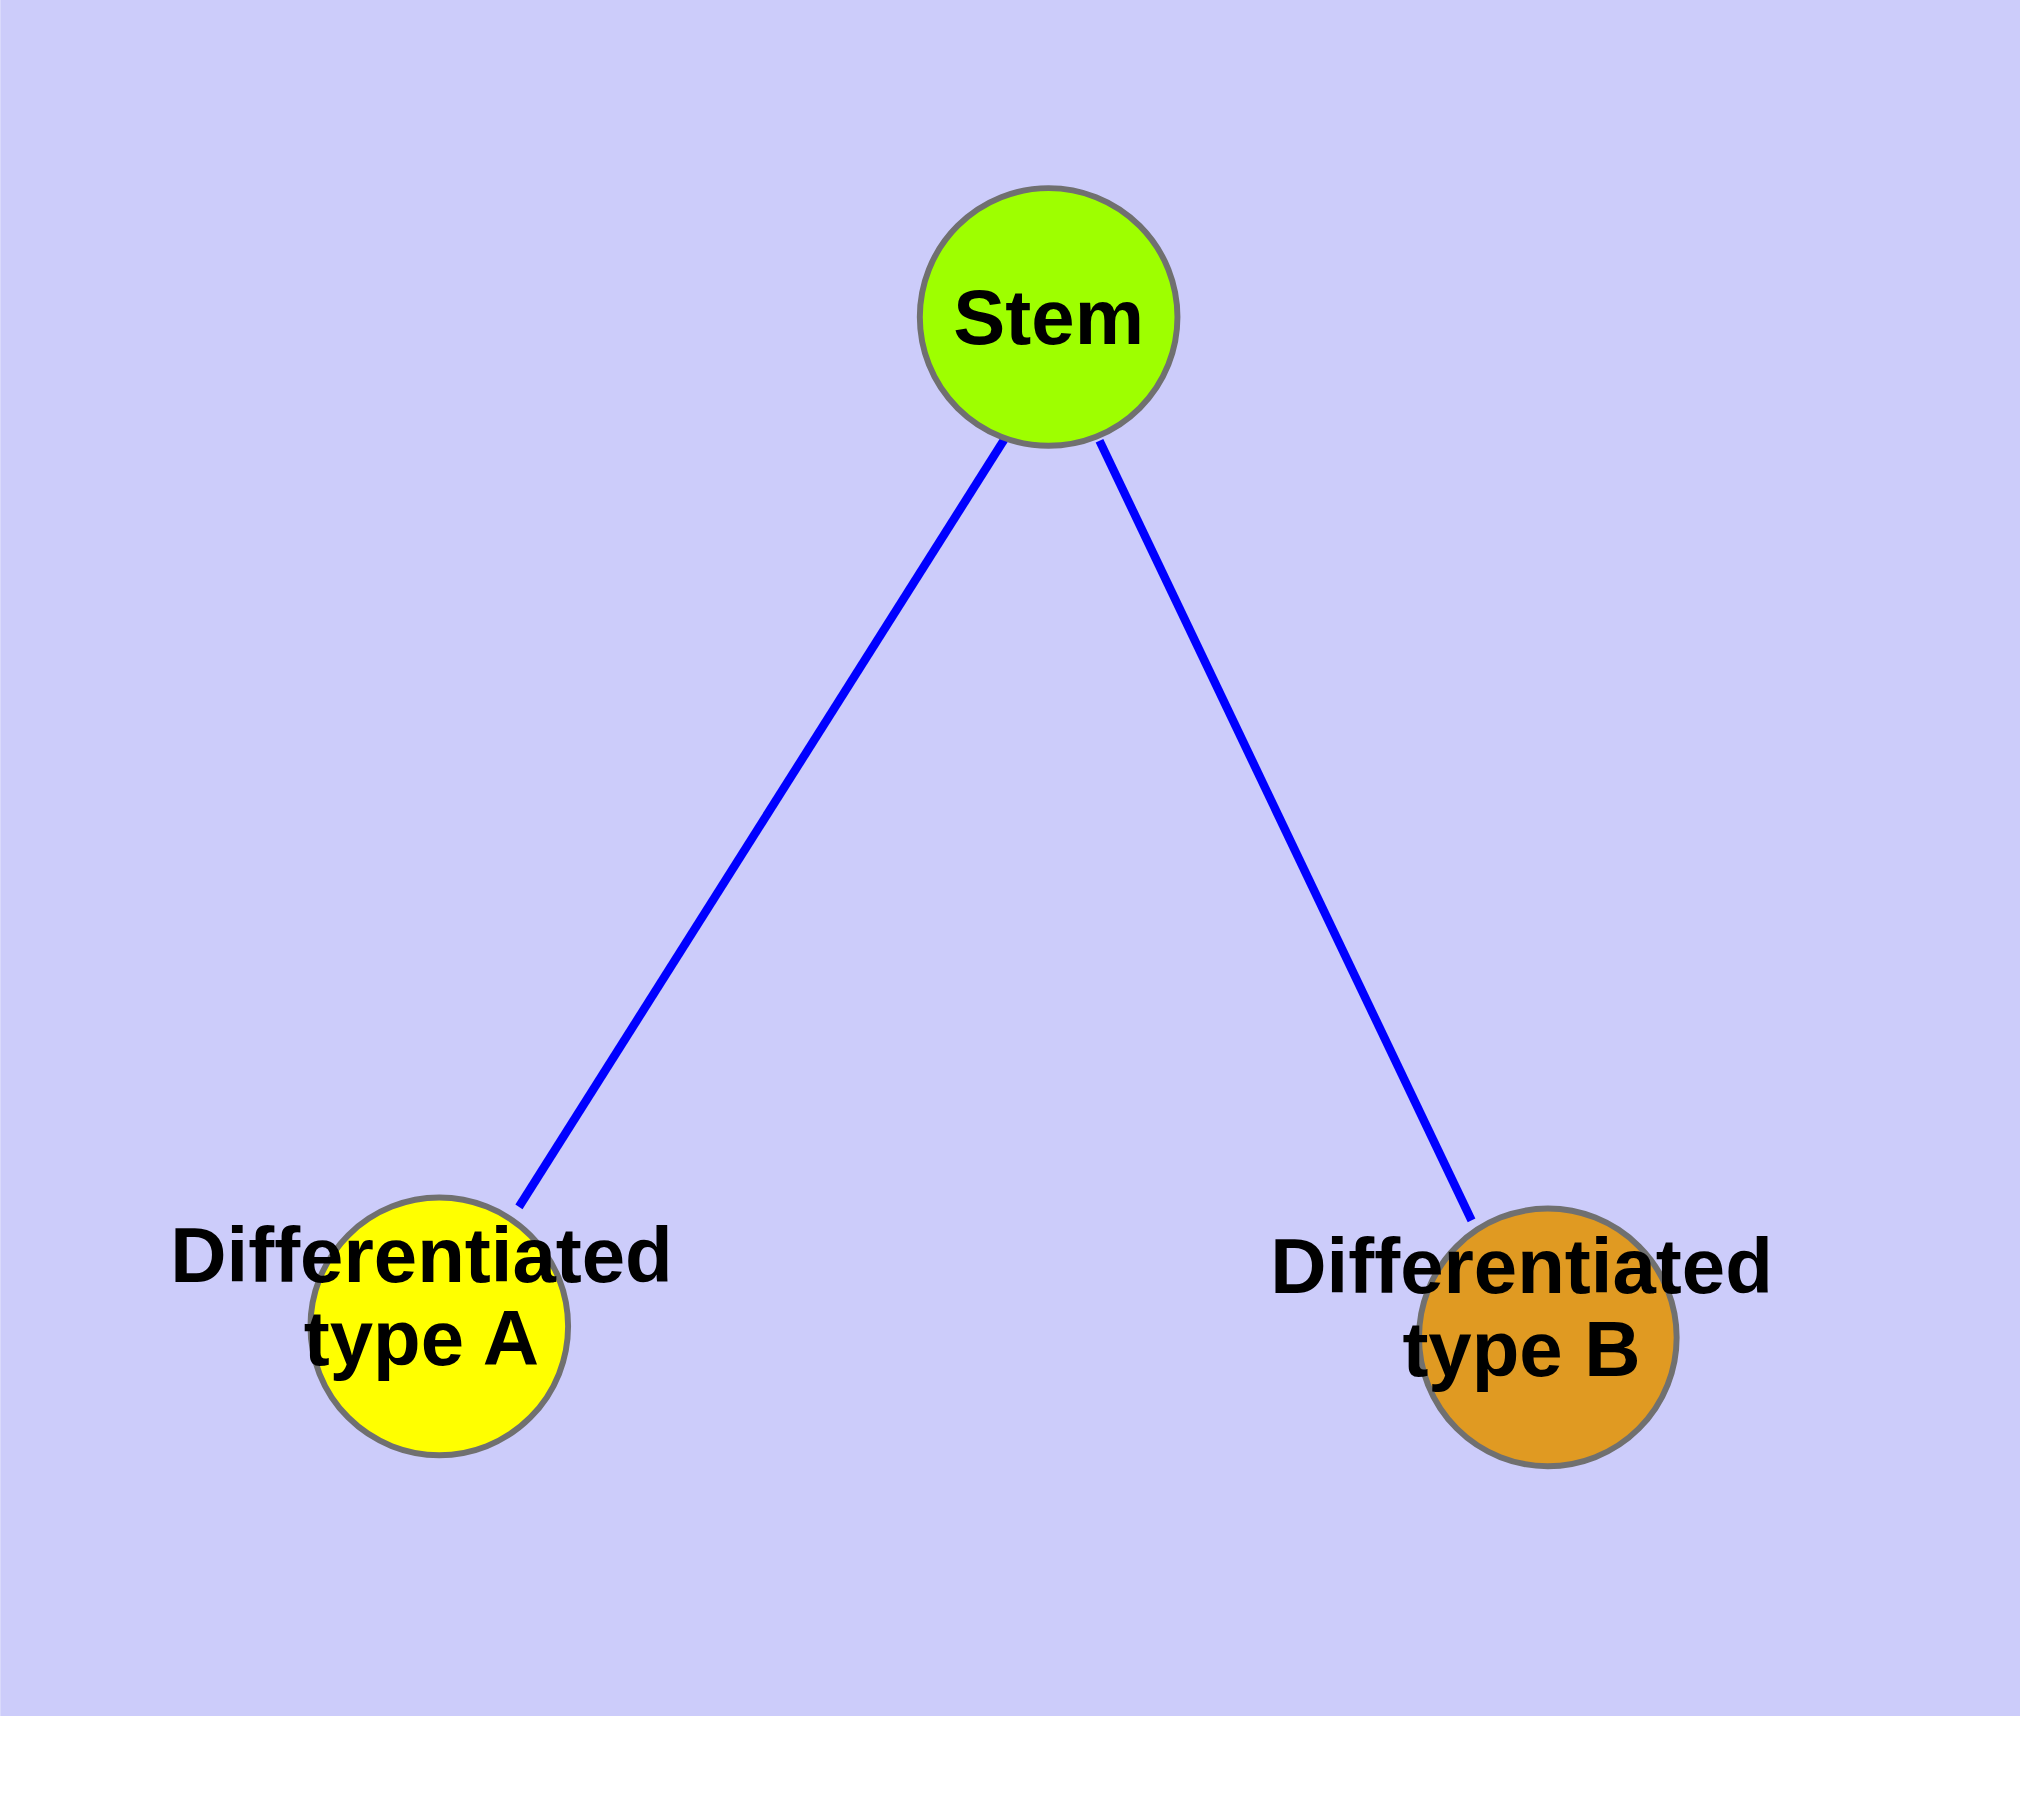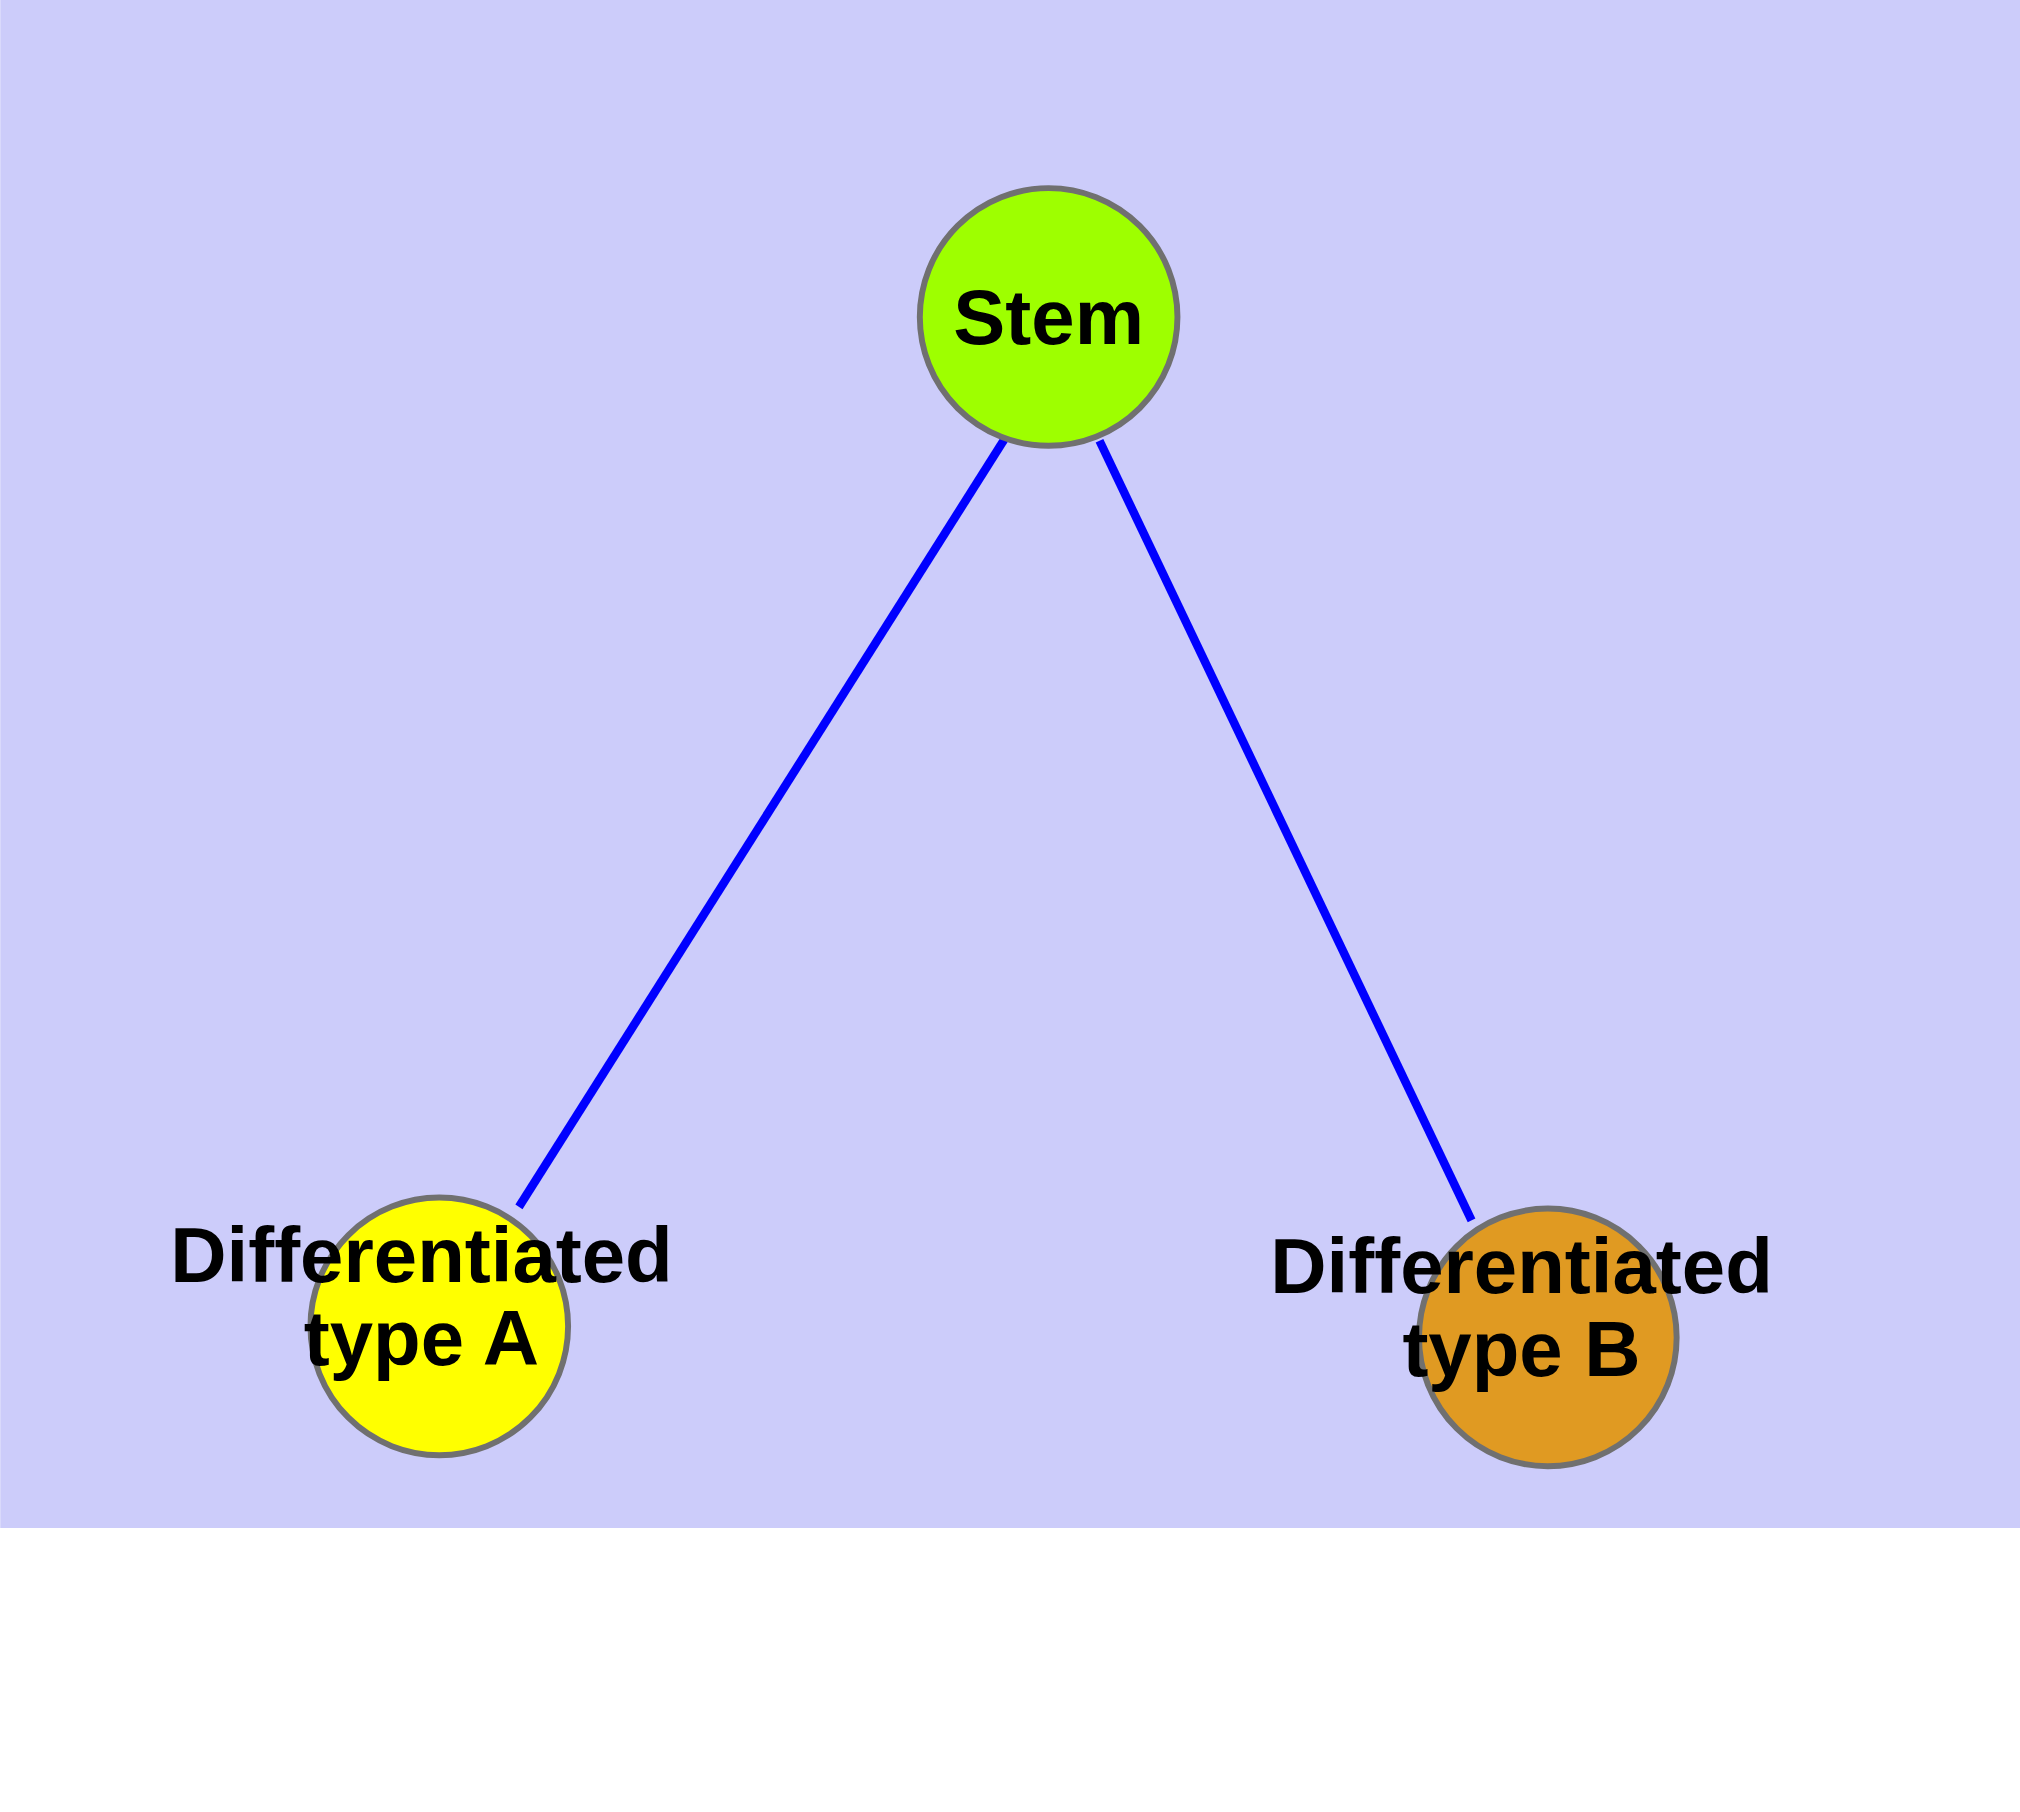--- a/index.html
+++ b/index.html
@@ -26,21 +26,21 @@
   .node-label {
     font-family: "Liberation Sans", sans-serif;
     font-weight: bold;
     fill: #000000;
     paint-order: normal;
   }
 </style>
 </head>
 <body>
 
-<div id="graph-canvas" style="width: 2021px; height: 1528px;">
+<div id="graph-canvas" style="width: 2021px; height: 1716px;">
   <svg id="graph-svg" viewBox="0 0 2384 2138" xmlns="http://www.w3.org/2000/svg" width="2021" height="1812">
 
     <rect id="bg-rect" x="0" y="0" width="2384" height="2138" fill="#ccccfa"></rect>
 
     <g id="edges-layer">
       <line id="edge-stem-a" stroke-linecap="butt" x1="1185" y1="518" x2="612" y2="1424" stroke="#0000ff" stroke-width="10"></line>
       <line id="edge-stem-b" stroke-linecap="butt" x1="1297" y1="520" x2="1736" y2="1440" stroke="#0000ff" stroke-width="10"></line>
     </g>
 
     <g id="nodes-layer">

